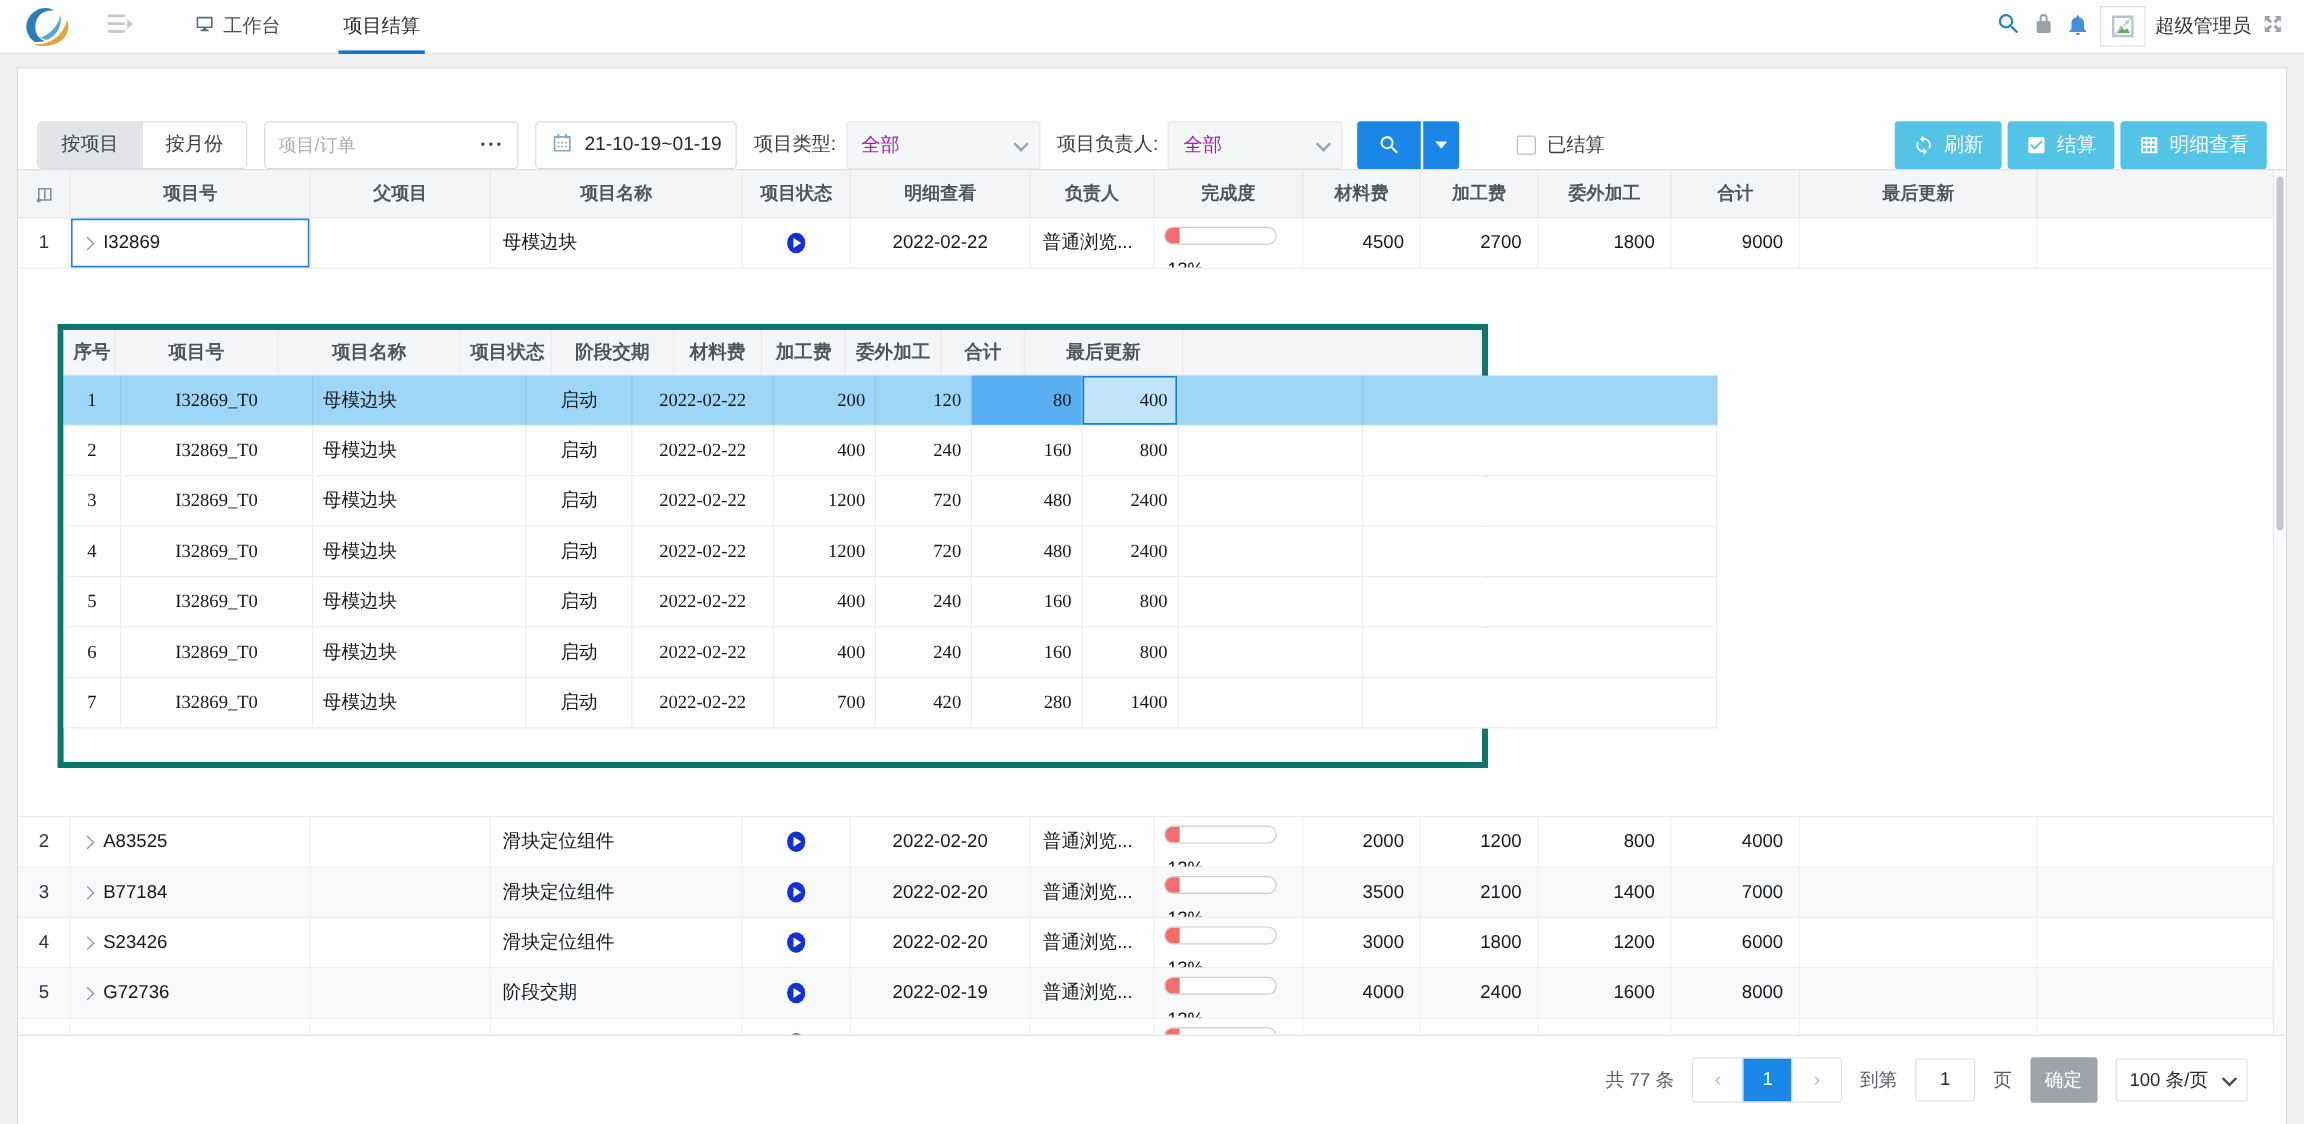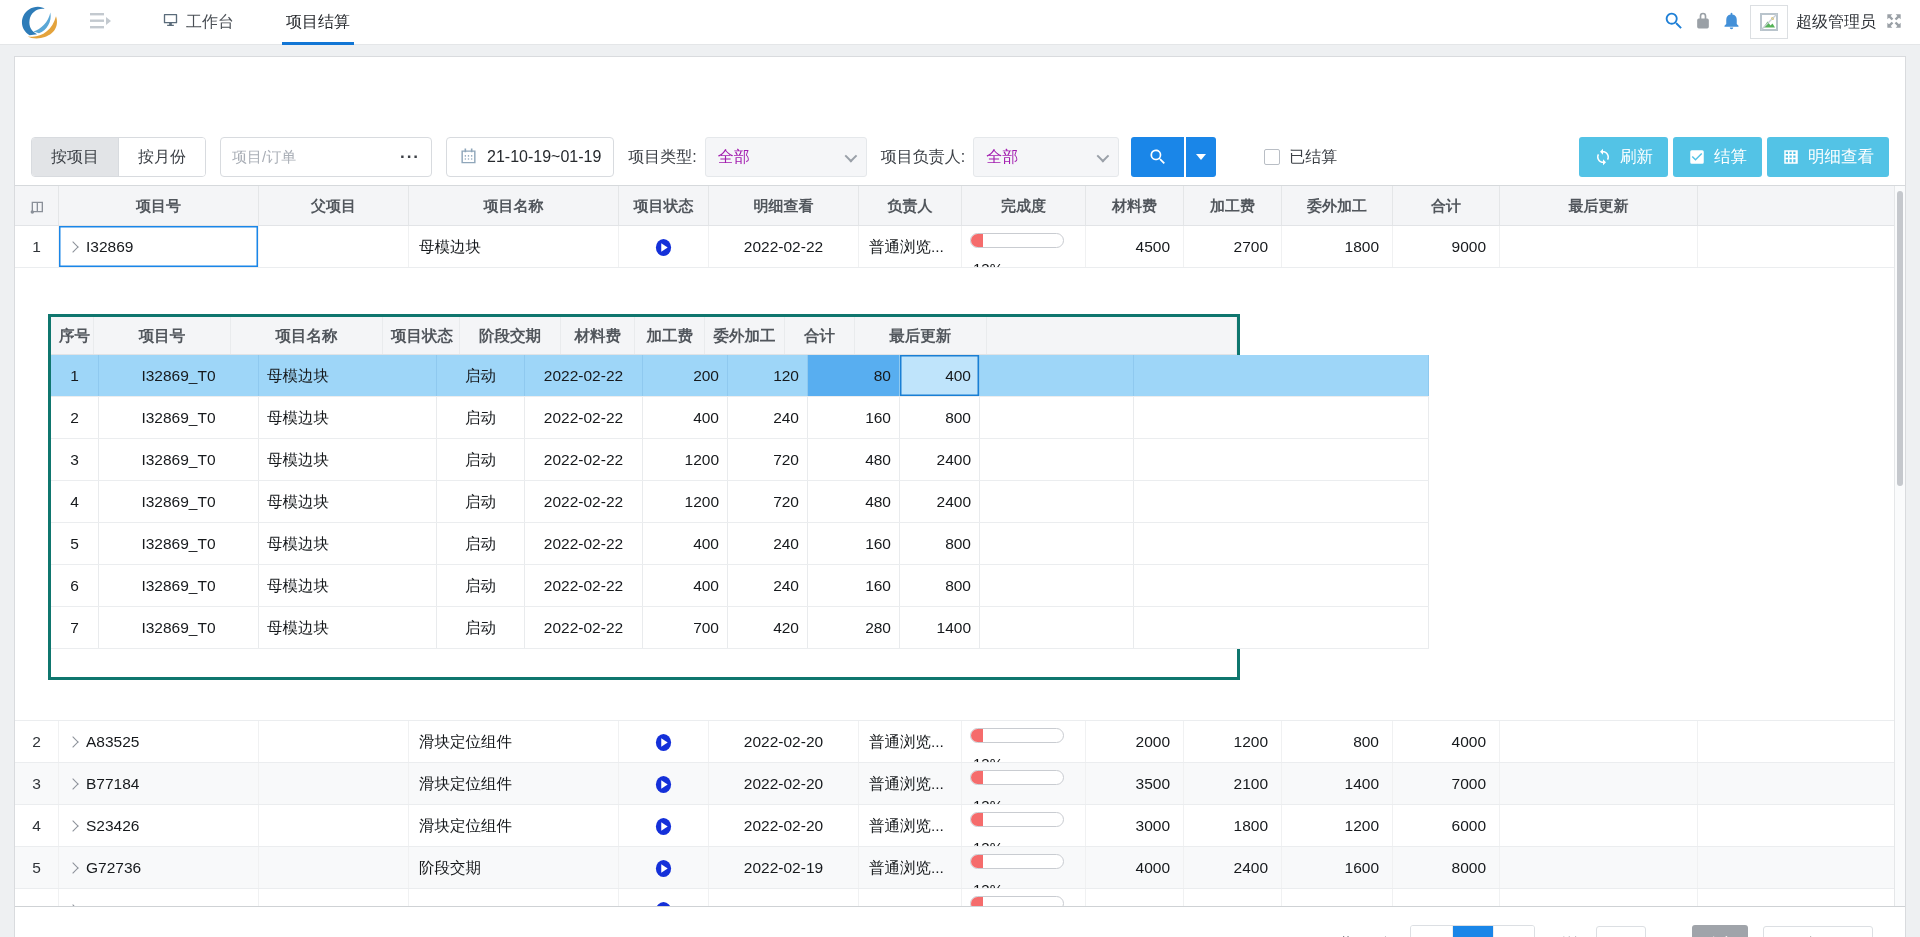--- a/index.html
+++ b/index.html
@@ -14,21 +14,21 @@
   .tab { display:flex; align-items:center; gap:7px; height:45px; padding:0 4px; font-size:16px; color:#4a4f55; cursor:pointer; margin-right:44px; }
   .tab.active { color:#26292d; border-bottom:3px solid #1276d5; padding-top:3px; }
   .tb-right { margin-left:auto; display:flex; align-items:center; gap:8px; }
   .avatarbox { width:38px; height:34px; border:1px solid #dcdfe2; display:flex; align-items:center; justify-content:center; background:#fff; cursor:pointer; }
   .username { font-size:16px; color:#2f3338; }
 
   
   .card { position:absolute; top:56px; left:14px; right:14px; bottom:0; background:#fff; border:1px solid #d9dbde; border-bottom:none; }
 
   
-  .toolbar { height:84px; padding:28px 16px 0; display:flex; align-items:center;margin-top:44px; }
+  .toolbar { height:84px; padding:28px 16px 0; display:flex; align-items:flex-end; }
   .toolbar > * { flex:none; }
   .seg { display:flex; height:40px; border:1px solid #d8dbdf; border-radius:4px; overflow:hidden; background:#fff; }
   .seg-btn { padding:0 19px; line-height:38px; font-size:16px; color:#3c4046; background:#fff; cursor:pointer; }
   .seg-btn + .seg-btn { border-left:1px solid #d8dbdf; }
   .seg-btn.active { background:#e2e4e7; }
   .inp { width:212px; height:40px; margin-left:14px; border:1px solid #d8dbdf; border-radius:4px; background:#fff; display:flex; align-items:center; padding:0 11px; cursor:text; }
   .ph { color:#a9aeb6; font-size:15px; flex:1; }
   .dots { color:#3c4046; font-weight:bold; font-size:17px; letter-spacing:1px; cursor:pointer; }
   .datefld { height:40px; margin-left:14px; border:1px solid #d8dbdf; border-radius:4px; background:#fff; display:flex; align-items:center; gap:9px; padding:0 12px; font-size:16px; color:#26292d; cursor:pointer; }
   .lbl { font-size:16px; color:#3c4046; margin-left:14px; line-height:40px; }
@@ -61,21 +61,21 @@
   .idcell { display:flex; align-items:center; gap:9px; cursor:pointer; }
   .selcell { box-shadow: inset 0 0 0 1.5px #1a86e8; background:#fff; }
   .exp { width:8px; height:8px; border-right:1.6px solid #8b9199; border-top:1.6px solid #8b9199; transform:rotate(45deg); flex:none; }
   .pcell { position:relative; padding:0; }
   .pbar { position:absolute; left:8px; top:7px; width:94px; height:15px; border:1px solid #c9ccd1; border-radius:8px; background:#fff; overflow:hidden; }
   .pfill { height:100%; background:#f56c6c; }
   .plabel { position:absolute; left:11px; top:22px; font-size:15px; color:#0c0e10; }
 
   
   .expand-area { background:#fff; border-bottom:1px solid #ebedef; padding:46px 0 40px 33px; }
-  .subbox { width:1192px; border:3px solid #0f766e; background:#fff; padding-bottom:28px; }
+  .subbox { width:1192px; border:5px solid #0f766e; background:#fff; padding-bottom:28px;font-family:Liberation Serif, serif; }
   .shead { display:flex; height:38px; background:#f4f5f7; border-bottom:1px solid #e0e3e6; }
   .shead .sc { line-height:38px; text-align:center; font-weight:bold; color:#51565c; }
   .sc { border-right:1px solid #e9ebed; font-size:15.5px; color:#16191c; padding:0 8px; line-height:41px; white-space:nowrap; overflow:hidden; }
   .s0{width:48px} .s1{width:160px} .s2{width:178px} .s3{width:88px} .s4{width:118px}
   .s5{width:85px} .s6{width:80px} .s7{width:92px} .s8{width:80px} .s9{width:154px} .s10{width:295px}
   .srow { display:flex; height:42px; border-bottom:1px solid #ebedef; width:1378px; background:#fff; }
   .srow.ssel { background:#9ed6f8; }
   .srow.ssel .sc { border-right-color:#8fc9ef; }
   .cell-dark { background:#58aef0; }
   .cell-sel { background:#bfe4fb; box-shadow: inset 0 0 0 1.5px #1a7fd4; }

